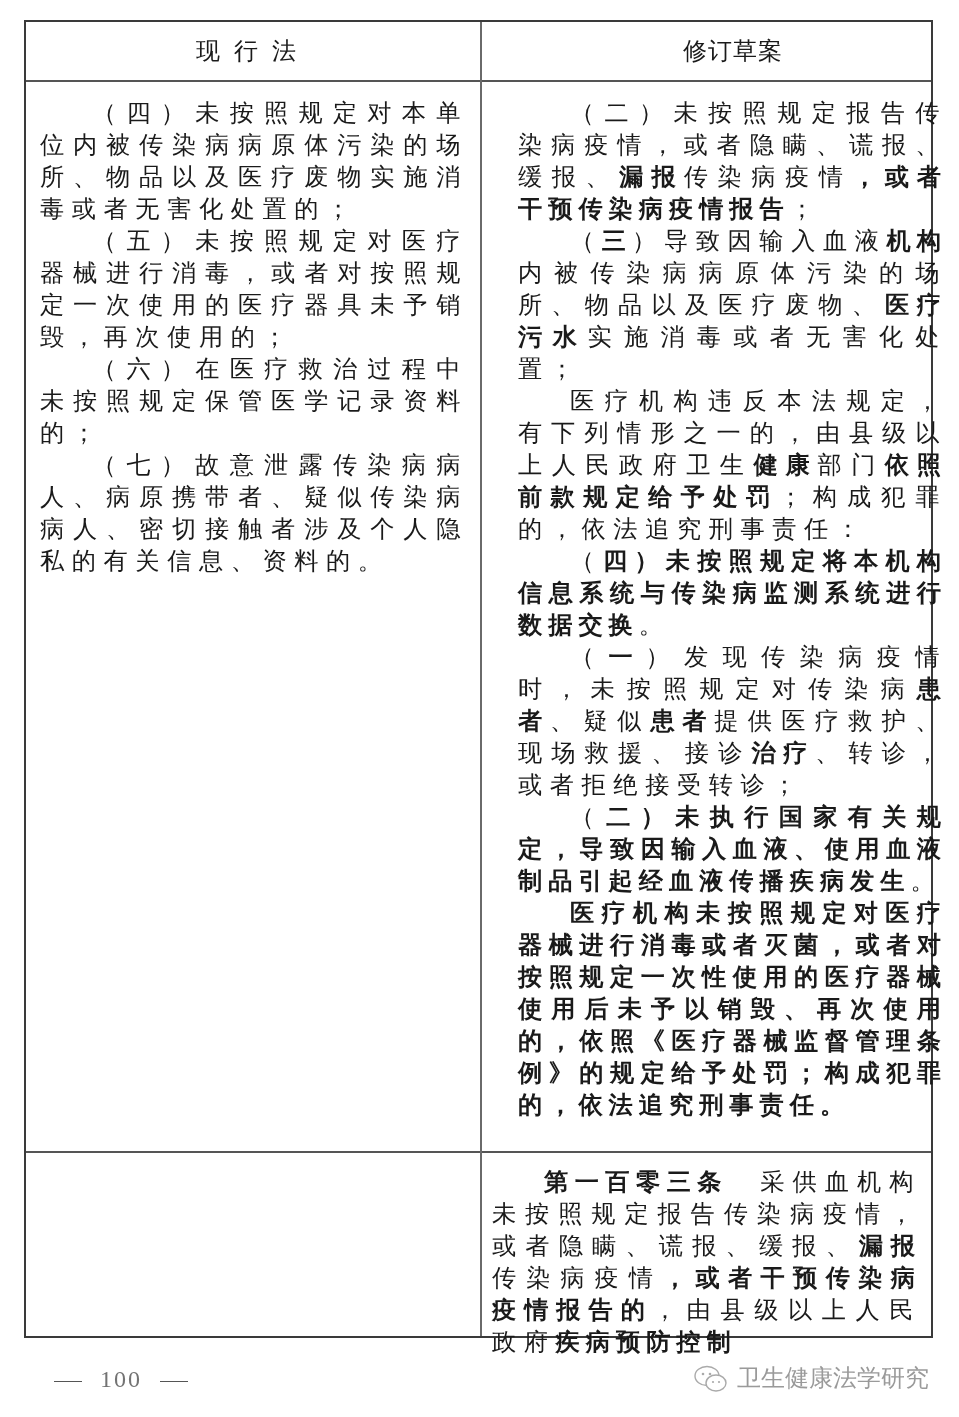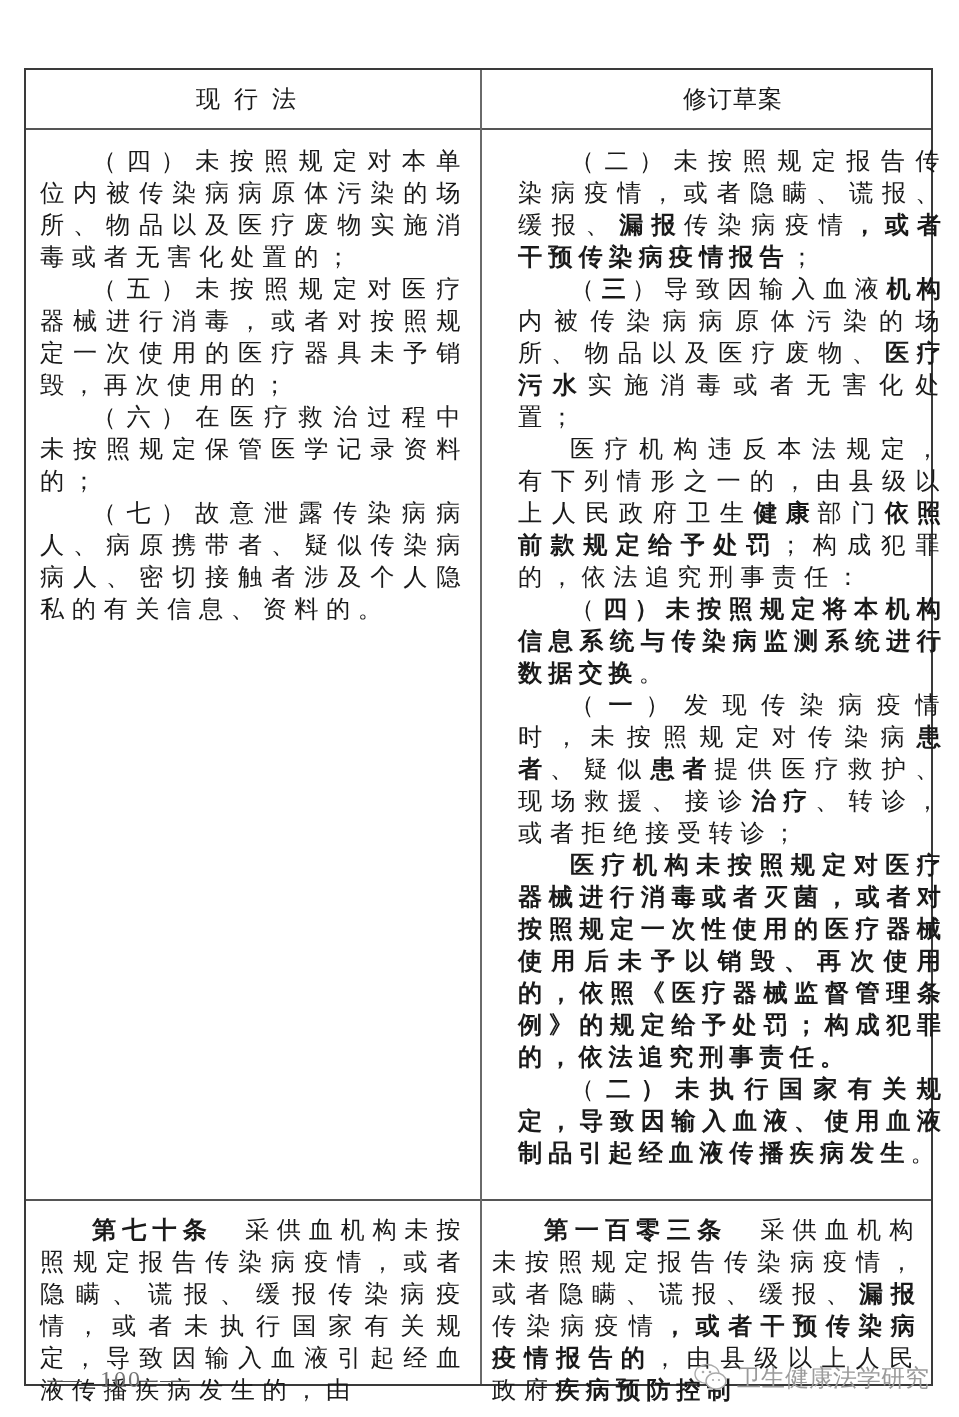--- a/index.html
+++ b/index.html
@@ -1,39 +1,39 @@
 <!DOCTYPE html>
 <html><head>
 <meta charset="utf-8">
 <style>
   html, body { margin: 0; padding: 0; background: #ffffff; }
   body { width: 959px; height: 1417px; position: relative; overflow: hidden;
          font-family: "DejaVu Serif", "Liberation Serif", serif; color: #1a1a1a; }
   .table { position: absolute; left: 24px; top: 20px; width: 909px; height: 1318px;
-           border: 2px solid #3a3a3a; box-sizing: border-box; margin-top: 48px; }
+           border: 2px solid #3a3a3a; box-sizing: border-box; }
   .vline { position: absolute; left: 454px; top: 0; bottom: 0; width: 1.5px; background: #6a6a6a; }
   .hline { position: absolute; left: 0; right: 0; height: 1.5px; background: #555; }
   .hdr-line { top: 58px; }
   .row-line { top: 1129px; height: 2px; background: #555; }
   .hdr { position: absolute; top: 0; height: 58px; display: flex; align-items: center; justify-content: center;
          font-family: "DejaVu Sans", "Liberation Sans", sans-serif; font-size: 24px; letter-spacing: 2px; }
   .hdr.left { left: 0; width: 454px; letter-spacing: 14px; }
   .hdr.right { left: 456px; width: 502px; letter-spacing: 1px; }
   .cell { position: absolute; box-sizing: border-box; font-size: 24.2px; line-height: 32px;
           letter-spacing: 7.6px; text-align: justify; text-justify: inter-character; }
   .cell p { margin: 0; text-indent: 2.15em; }
   .cell .b { font-family: "DejaVu Sans", "Liberation Sans", sans-serif; font-weight: bold; letter-spacing: 6px; }
   .c1l { left: 14px; top: 75px; width: 428px; }
   .c1r { left: 492px; top: 75px; width: 429px; }
   .c2l { left: 14px; top: 1144px; width: 428px; }
   .c2r { left: 466px; top: 1144px; width: 429px; }
   .footer-page { position: absolute; left: 36px; top: 1366px; font-size: 24px;
                  font-family: "Liberation Serif", "DejaVu Serif", serif; color: #737373; letter-spacing: 2px; }
   .footer-page .dash { display: inline-block; width: 28px; height: 1.5px; background: #555; vertical-align: middle; margin: 0 18px; }
-  .watermark { position: absolute; right: 30px; top: 1362px; display: flex; align-items: flex-start; gap: 8px;
+  .watermark { position: absolute; right: 30px; top: 1362px; display: flex; align-items: flex-end; gap: 8px;
                color: #9a9a9a; font-family: "DejaVu Sans", "Liberation Sans", sans-serif; font-size: 24px; }
   .wm-icon { width: 36px; height: 30px; }
 </style>
 </head>
 <body>
 
 <div class="table">
   <div class="hdr left">现行法</div>
   <div class="hdr right">修订草案</div>
   <div class="hline hdr-line"></div>
@@ -45,25 +45,22 @@
       <p><span>（五）未按照规定对医疗器械进行消毒，或者对按照规定一次使用的医疗器具未予销毁，再次使用的；</span></p>
       <p><span>（六）在医疗救治过程中未按照规定保管医学记录资料的；</span></p>
       <p><span>（七）故意泄露传染病病人、病原携带者、疑似传染病病人、密切接触者涉及个人隐私的有关信息、资料的。</span></p>
     </div>
   <div class="cell c1r">
       <p><span>（二）未按照规定报告传染病疫情，或者隐瞒、谎报、缓报、</span><span class="b">漏报</span><span>传染病疫情</span><span class="b">，或者干预传染病疫情报告</span><span>；</span></p>
       <p><span>（</span><span class="b">三</span><span>）导致因输入血液</span><span class="b">机构</span><span>内被传染病病原体污染的场所、物品以及医疗废物、</span><span class="b">医疗污水</span><span>实施消毒或者无害化处置；</span></p>
       <p><span>医疗机构违反本法规定，有下列情形之一的，由县级以上人民政府卫生</span><span class="b">健康</span><span>部门</span><span class="b">依照前款规定给予处罚</span><span>；构成犯罪的，依法追究刑事责任：</span></p>
       <p><span>（</span><span class="b">四）未按照规定将本机构信息系统与传染病监测系统进行数据交换</span><span>。</span></p>
       <p><span>（</span><span class="b">一</span><span>）发现传染病疫情时，未按照规定对传染病</span><span class="b">患者</span><span>、疑似</span><span class="b">患者</span><span>提供医疗救护、现场救援、接诊</span><span class="b">治疗</span><span>、转诊，或者拒绝接受转诊；</span></p>
+      <p><span>（</span><span class="b">二）未执行国家有关规定，导致因输入血液、使用血液制品引起经血液传播疾病发生</span><span>。</span></p>
       <p><span class="b">医疗机构未按照规定对医疗器械进行消毒或者灭菌，或者对按照规定一次性使用的医疗器械使用后未予以销毁、再次使用的，依照《医疗器械监督管理条例》的规定给予处罚；构成犯罪的，依法追究刑事责任。</span></p>
-      <p><span>（</span><span class="b">二）未执行国家有关规定，导致因输入血液、使用血液制品引起经血液传播疾病发生</span><span>。</span></p>
-    </div>
-  <div class="cell c2l">
-      <p><span class="b">第七十条</span><span>　采供血机构未按照规定报告传染病疫情，或者隐瞒、谎报、缓报传染病疫情，或者未执行国家有关规定，导致因输入血液引起经血液传播疾病发生的，由</span></p>
     </div>
   <div class="cell c2r">
       <p><span class="b">第一百零三条</span><span>　采供血机构未按照规定报告传染病疫情，或者隐瞒、谎报、缓报、</span><span class="b">漏报</span><span>传染病疫情</span><span class="b">，或者干预传染病疫情报告的</span><span>，由县级以上人民政府</span><span class="b">疾病预防控制</span></p>
     </div>
 </div>
 
 <div class="footer-page">
   <span class="dash"></span><span>100</span><span class="dash"></span>
 </div>
 

